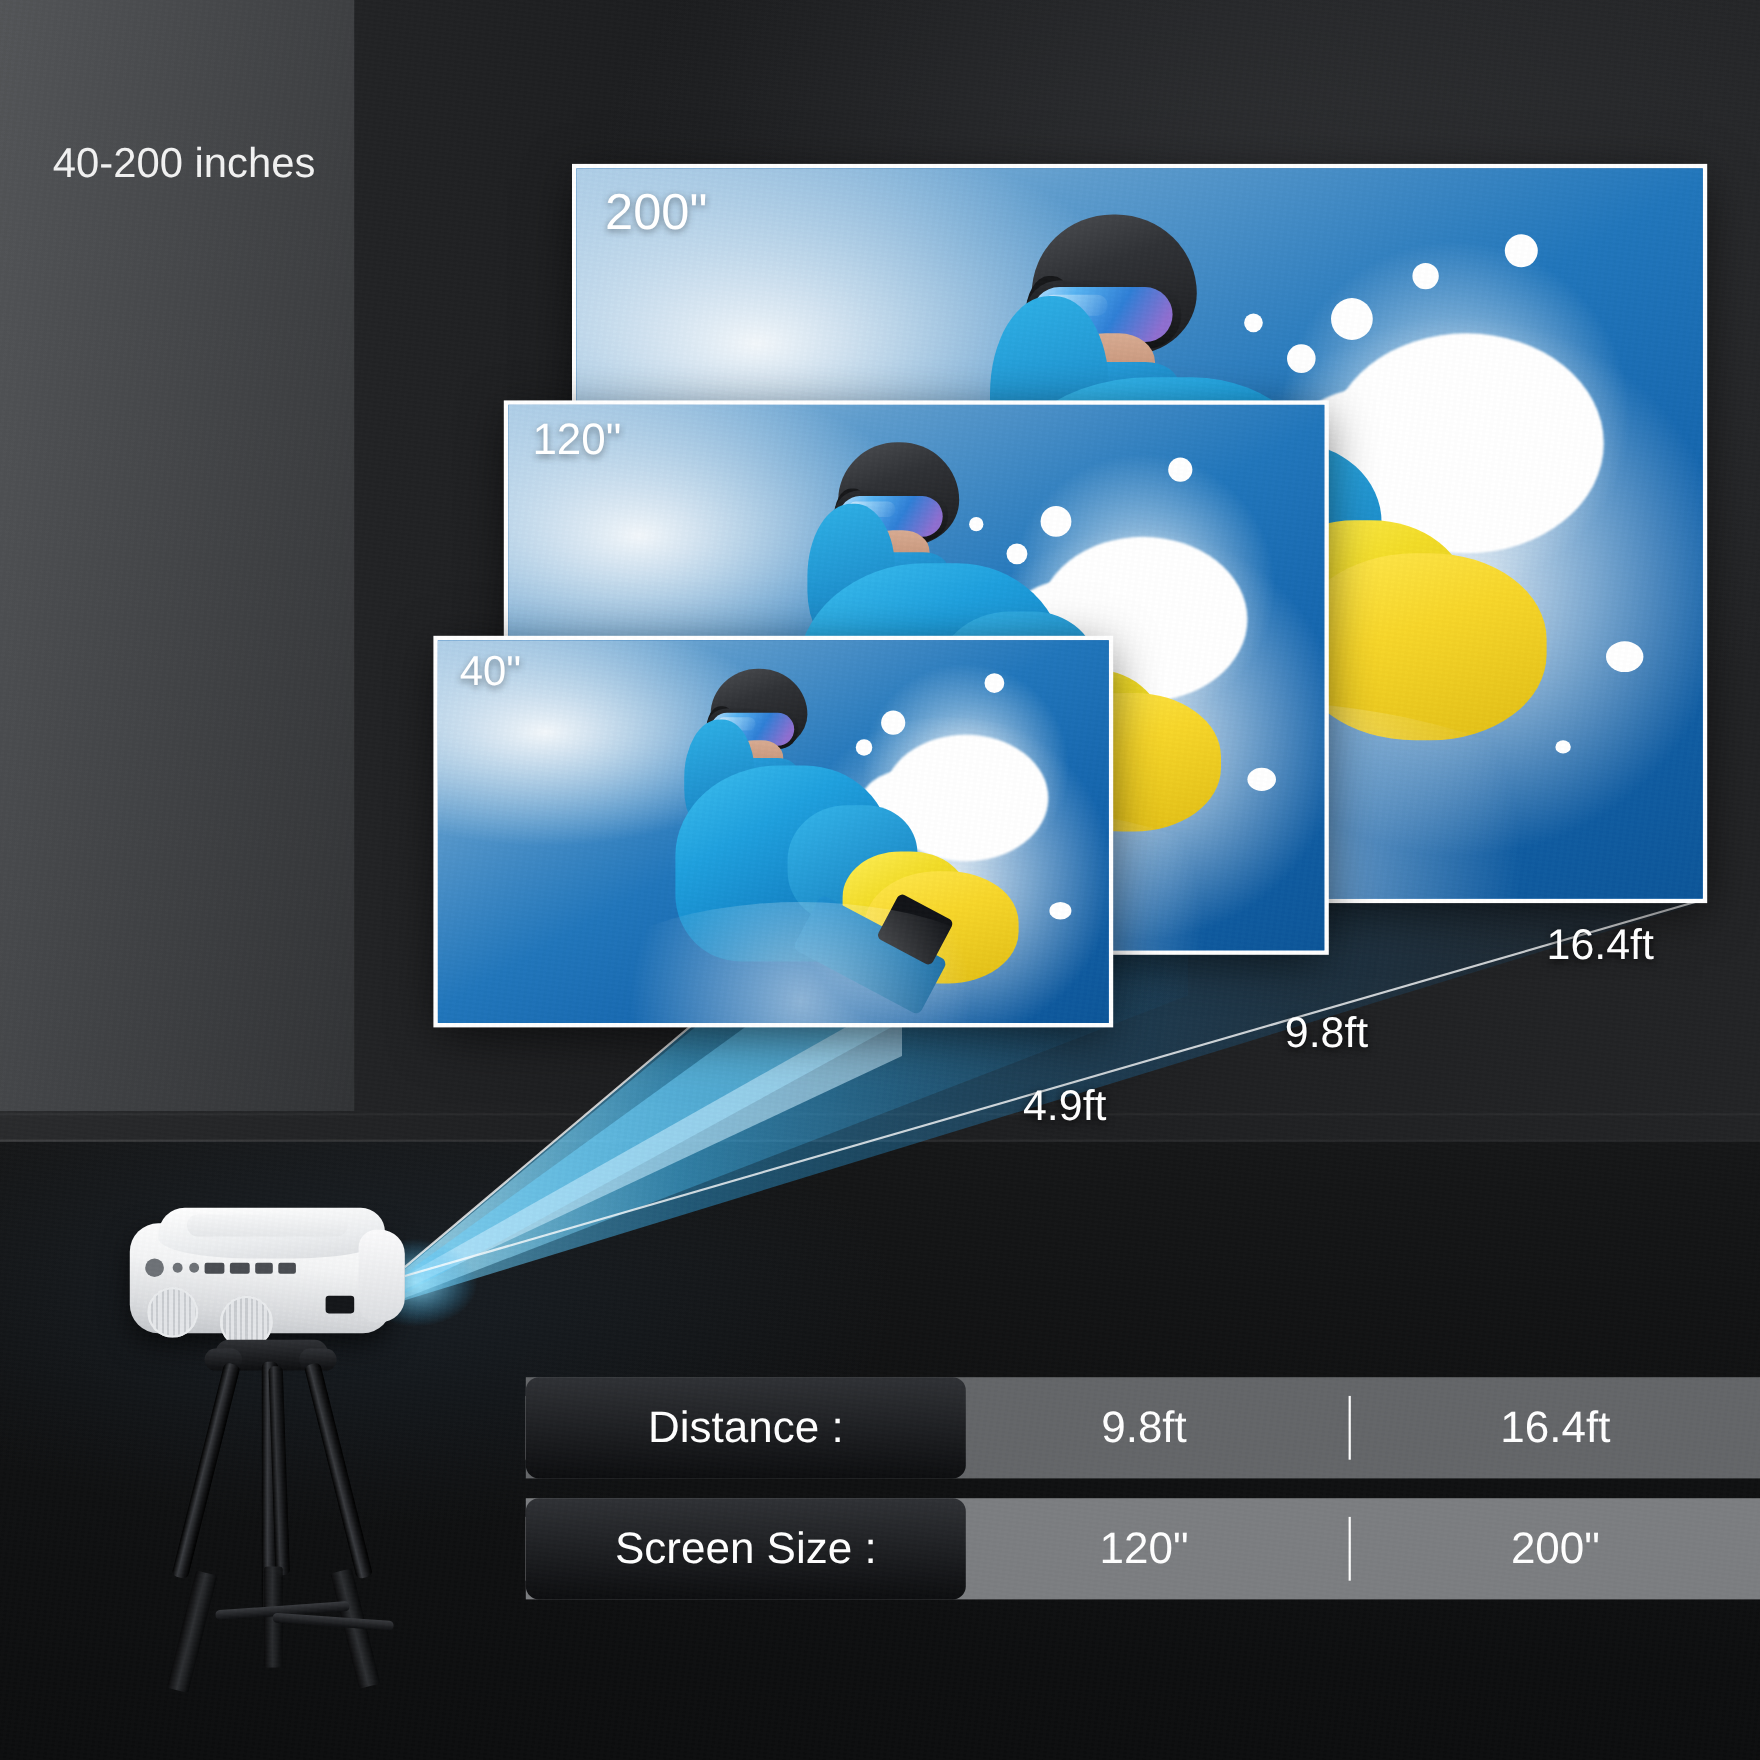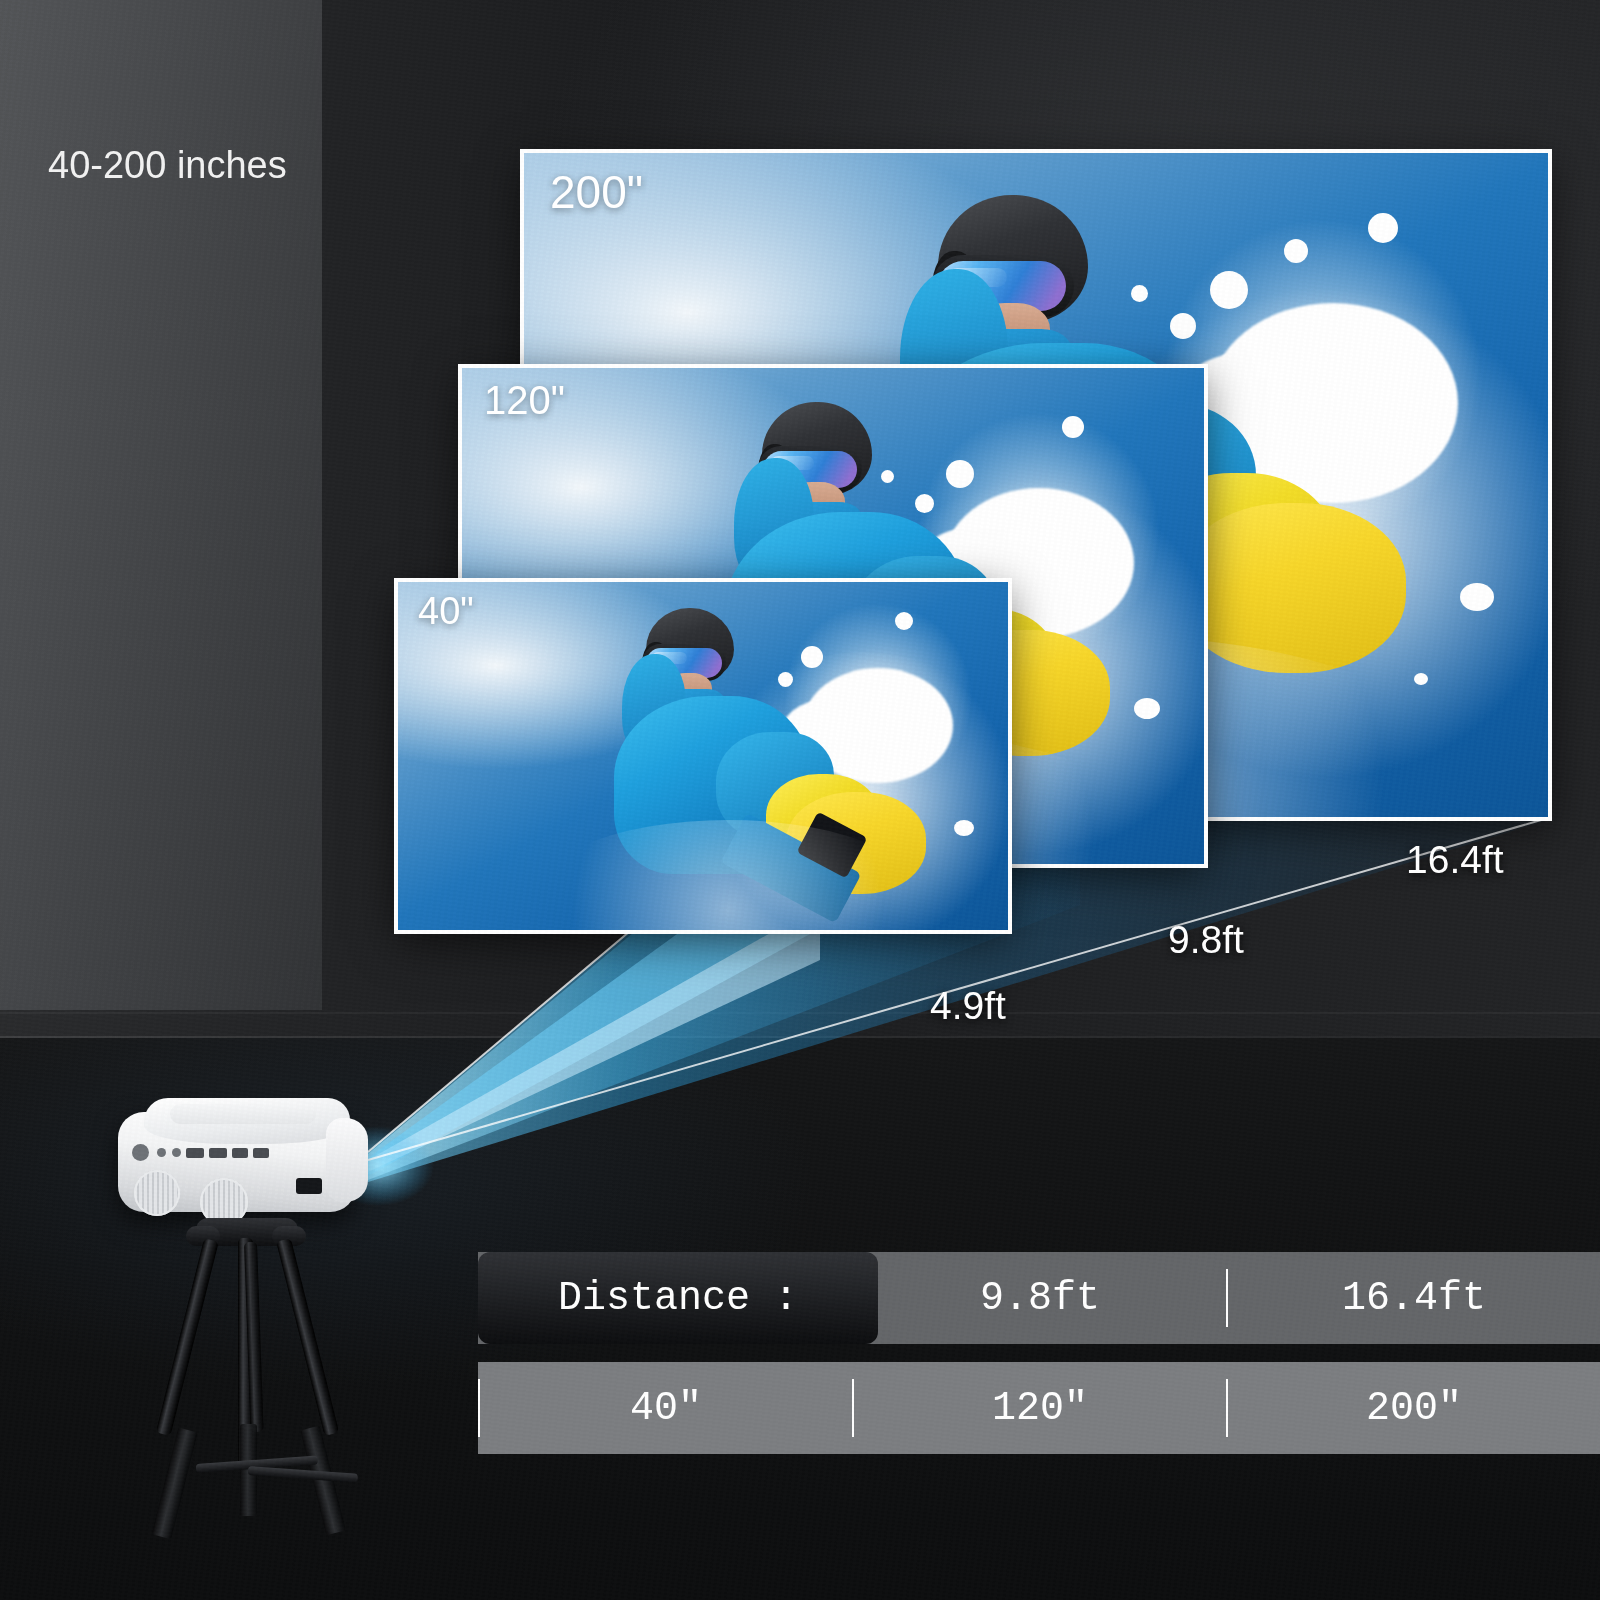--- a/index.html
+++ b/index.html
@@ -24,21 +24,21 @@
   .floor-line{position:absolute;left:0;top:1036px;width:1600px;height:3px;
     background:linear-gradient(90deg,rgba(255,255,255,.10),rgba(255,255,255,.02));}
   .grain{position:absolute;inset:0;opacity:.30;pointer-events:none;
     background-image:
       repeating-linear-gradient(7deg, rgba(255,255,255,.020) 0 2px, rgba(0,0,0,.022) 2px 4px),
       repeating-linear-gradient(98deg, rgba(255,255,255,.016) 0 3px, rgba(0,0,0,.018) 3px 6px);}
 
   
   .title{position:absolute;left:48px;top:30px;font-size:63px;font-weight:bold;color:#fff;
     letter-spacing:-.5px;line-height:1;white-space:nowrap;}
-  .subtitle{position:absolute;left:48px;top:144px;font-size:38px;color:#f2f2f2;
+  .subtitle{position:absolute;left:48px;top:128px;font-size:38px;color:#f2f2f2;
     font-weight:400;white-space:nowrap;}
 
   
   .beam-wrap{position:absolute;left:0;top:0;width:1600px;height:1600px;pointer-events:none;}
 
   
   .screen{position:absolute;overflow:hidden;box-shadow:0 0 0 4px #ffffff, 0 10px 42px rgba(0,0,0,.62);
     background:#1565b0;}
   .sky{position:absolute;inset:0;
     background:
@@ -110,21 +110,21 @@
     background:linear-gradient(180deg,#3a3c40,#0e0f11);}
   .head{position:absolute;border-radius:12px;
     background:linear-gradient(180deg,#303236,#0d0e10);}
 
   
   .spec{position:absolute;left:478px;width:1122px;}
   .row{position:relative;display:flex;align-items:center;height:92px;}
   .row.r1{background:#646669;}
   .row.r2{background:#7c7e81;}
   .cell{display:flex;align-items:center;justify-content:center;height:100%;
-    color:#fff;font-size:40px;font-weight:400;white-space:nowrap;font-family:Liberation Mono, monospace;}
+    color:#fff;font-size:40px;font-weight:400;white-space:nowrap;}
   .cell.head{width:400px;justify-content:center;}
   .cell.val{width:auto;flex:1;}
   .vdiv{width:2px;height:58px;background:#fff;flex:0 0 2px;}
 </style>
 </head>
 <body>
 
 <div id="stage">
 
   <div class="wall-dark"></div>
@@ -317,20 +317,21 @@
       <div class="vdiv"></div>
       <div class="cell val">4.9ft</div>
       <div class="vdiv"></div>
       <div class="cell val">9.8ft</div>
       <div class="vdiv"></div>
       <div class="cell val">16.4ft</div>
     </div>
   </div>
   <div class="spec" style="top:1362px;">
     <div class="row r2">
+      <div class="cell head">Screen Size :</div>
       <div class="vdiv"></div>
       <div class="cell val">40"</div>
       <div class="vdiv"></div>
       <div class="cell val">120"</div>
       <div class="vdiv"></div>
       <div class="cell val">200"</div>
     </div>
   </div>
 
   <div class="subtitle">40-200 inches</div>

